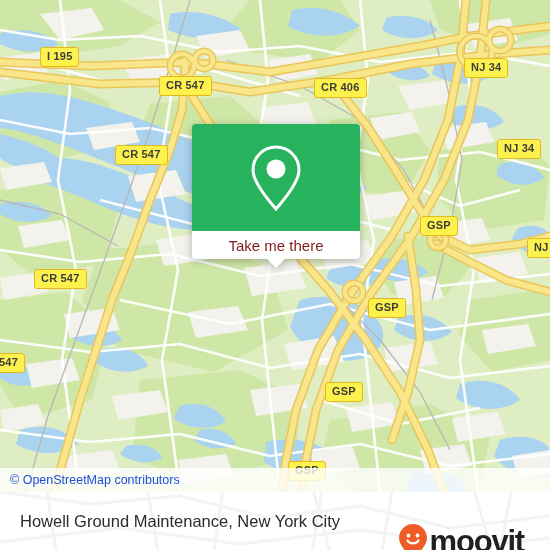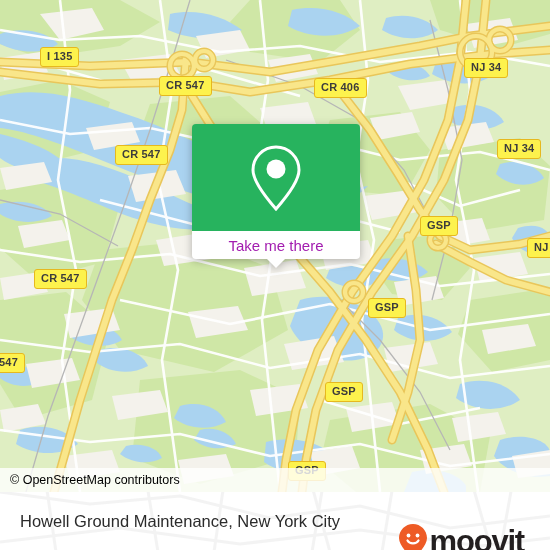--- a/index.html
+++ b/index.html
@@ -62,21 +62,21 @@
     width: 550px;
     height: 24px;
     background: rgba(255,255,255,0.80);
     display: flex;
     align-items: center;
     z-index: 6;
   }
   #osm-text {
     font-family: "Liberation Sans", sans-serif;
     font-size: 12.5px;
-    color: #000000;
+    color: #1d4ed8;
     padding-left: 10px;
     white-space: nowrap;
   }
 
   
   #callout {
     position: absolute;
     left: 192px;
     top: 124px;
     width: 168px;
@@ -96,21 +96,21 @@
     background: #ffffff;
     border-radius: 0 0 4px 4px;
     display: flex;
     align-items: center;
     justify-content: center;
     position: relative;
   }
   #callout-label {
     font-family: "Liberation Sans", sans-serif;
     font-size: 15px;
-    color: #a21caf;
+    color: #7f1d1d;
     white-space: nowrap;
   }
   #callout-tail {
     position: absolute;
     left: 50%;
     bottom: -9px;
     margin-left: -9px;
     width: 0;
     height: 0;
     border-left: 9px solid transparent;
@@ -339,21 +339,21 @@
           <circle cx="204" cy="60" r="9"></circle>
           <circle cx="476" cy="52" r="16"></circle>
           <circle cx="500" cy="40" r="11"></circle>
           <circle cx="438" cy="240" r="8"></circle>
           <circle cx="354" cy="292" r="9"></circle>
         </g>
       </g>
     </svg>
 
     <div id="shield-layer">
-        <div class="shield" style="left: 40px; top: 47px;">I 135</div>
+        <div class="shield" style="left: 40px; top: 47px;">I 195</div>
         <div class="shield" style="left: 159px; top: 76px;">CR 547</div>
         <div class="shield" style="left: 314px; top: 78px;">CR 406</div>
         <div class="shield" style="left: 464px; top: 58px;">NJ 34</div>
         <div class="shield" style="left: 115px; top: 145px;">CR 547</div>
         <div class="shield" style="left: 497px; top: 139px;">NJ 34</div>
         <div class="shield" style="left: 420px; top: 216px;">GSP</div>
         <div class="shield" style="left: 527px; top: 238px;">NJ 3</div>
         <div class="shield" style="left: 34px; top: 269px;">CR 547</div>
         <div class="shield" style="left: 368px; top: 298px;">GSP</div>
         <div class="shield" style="left: -8px; top: 353px;">547</div>

